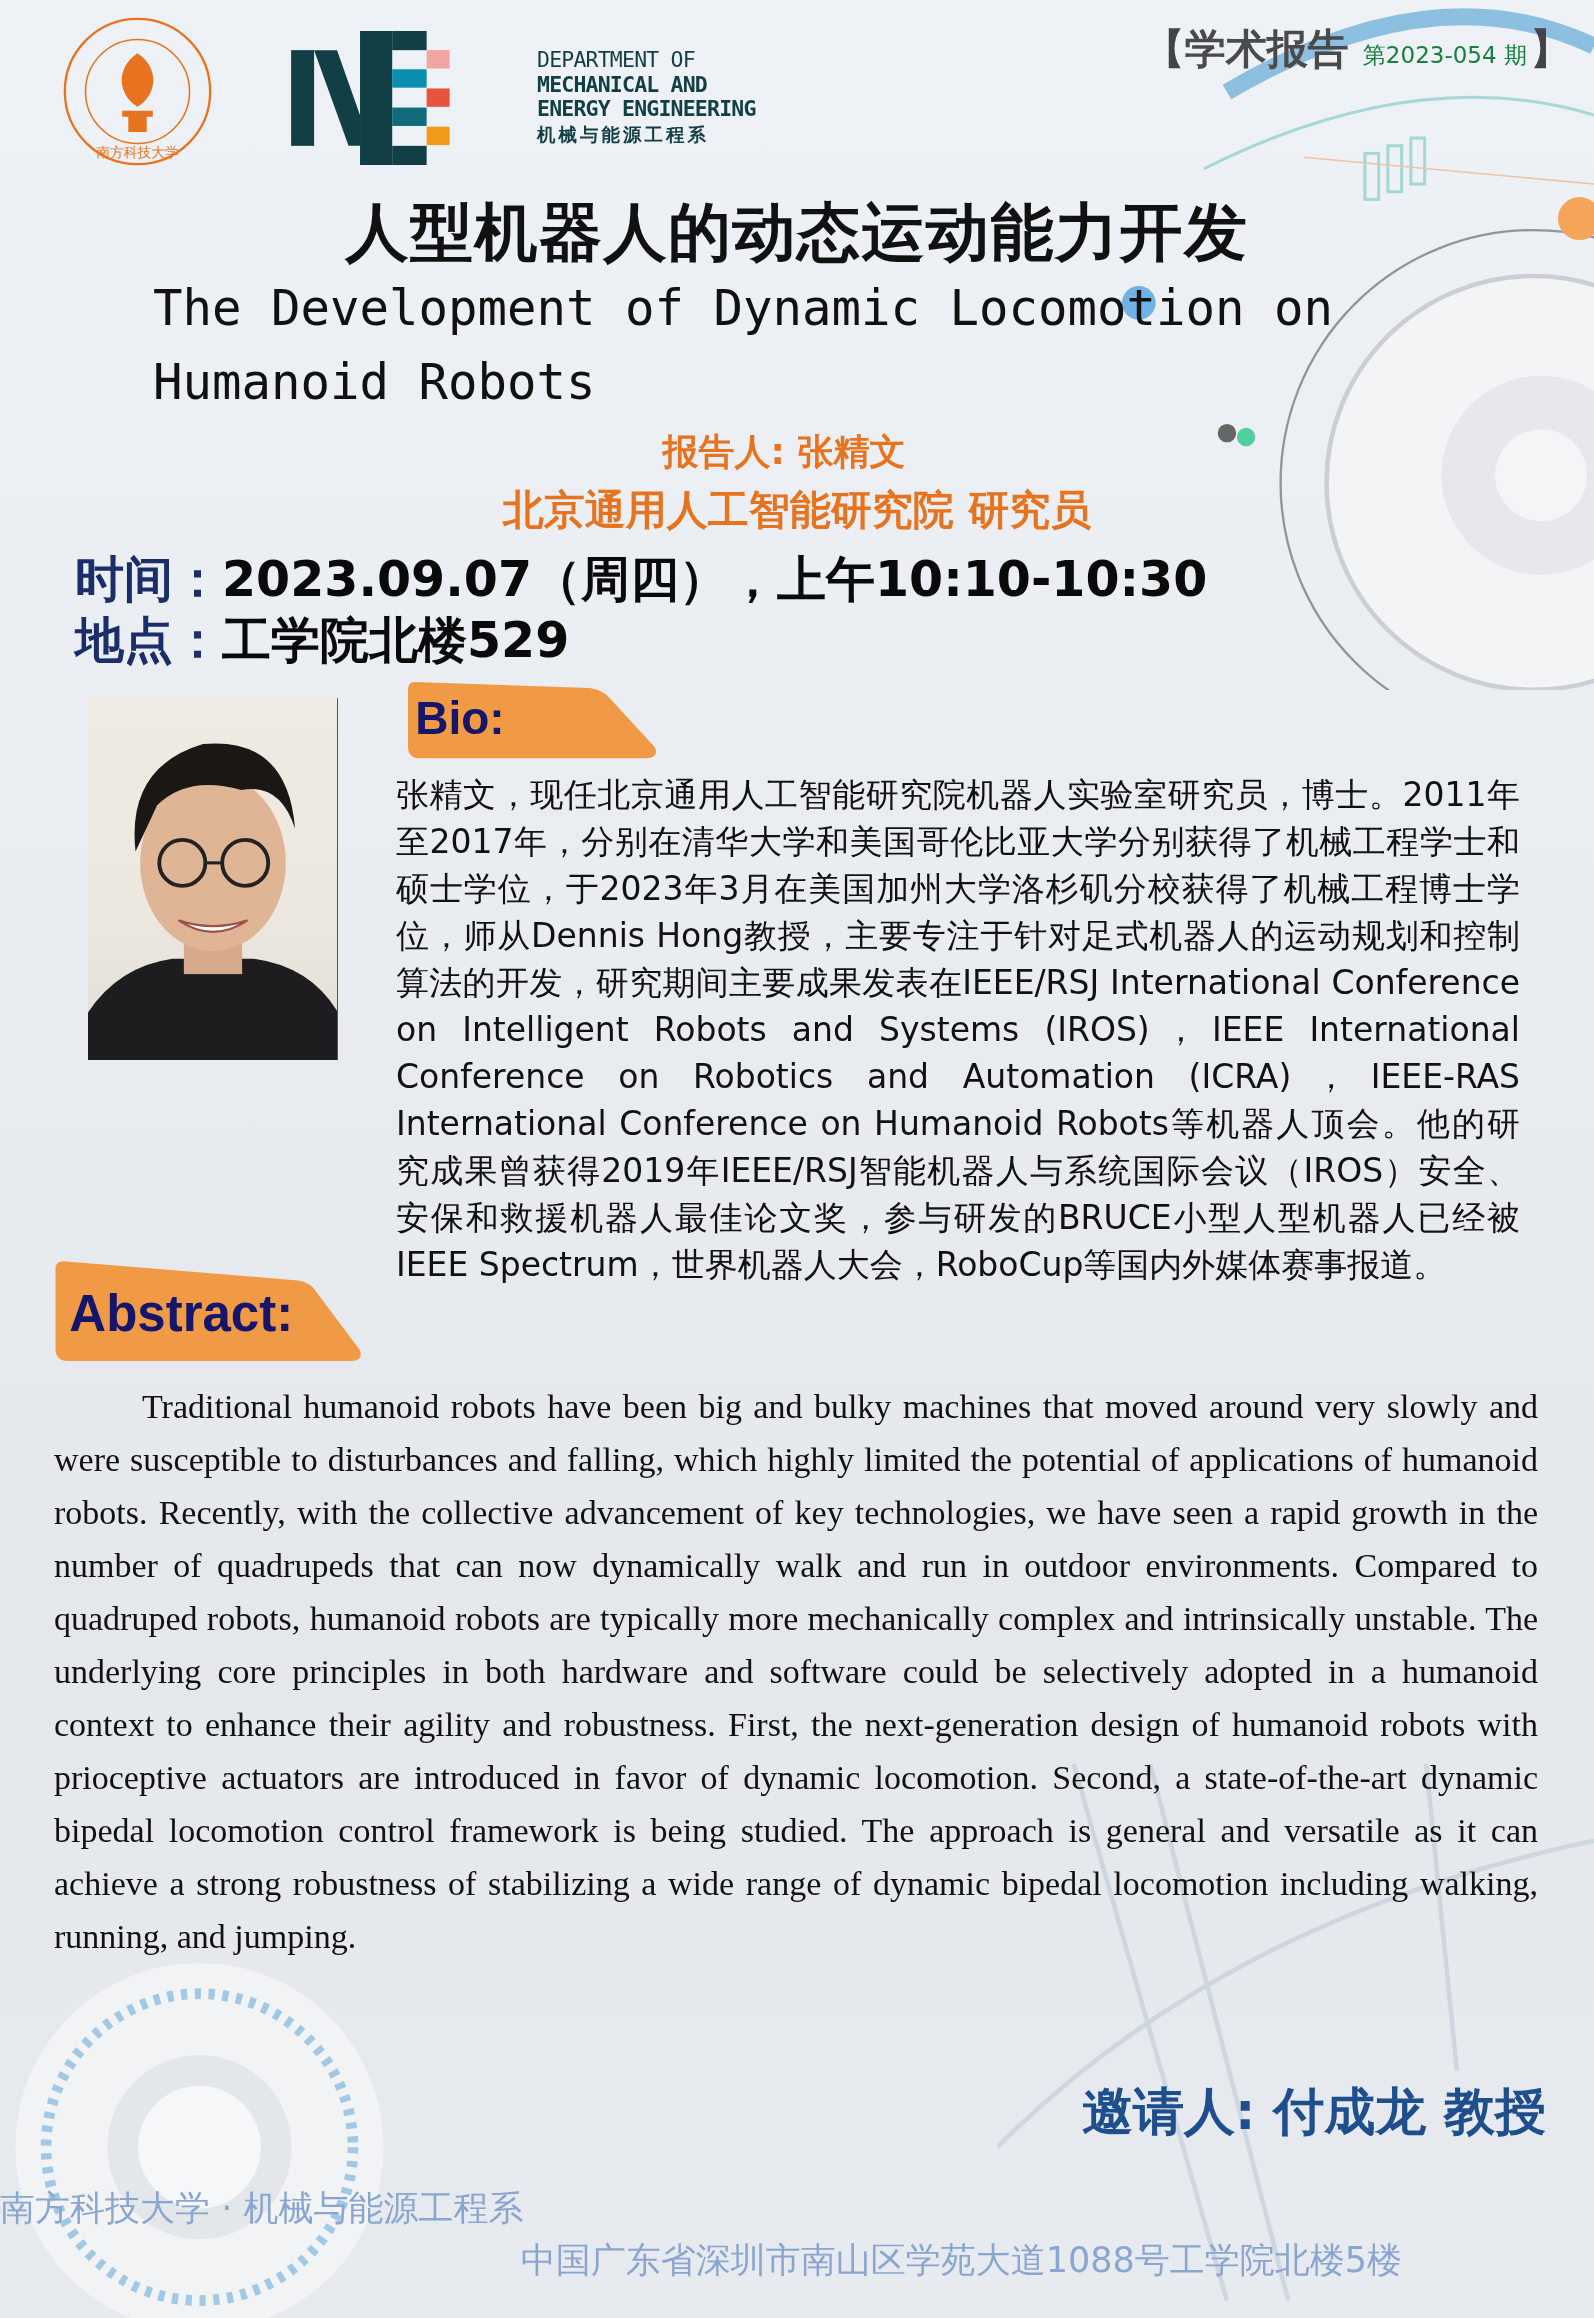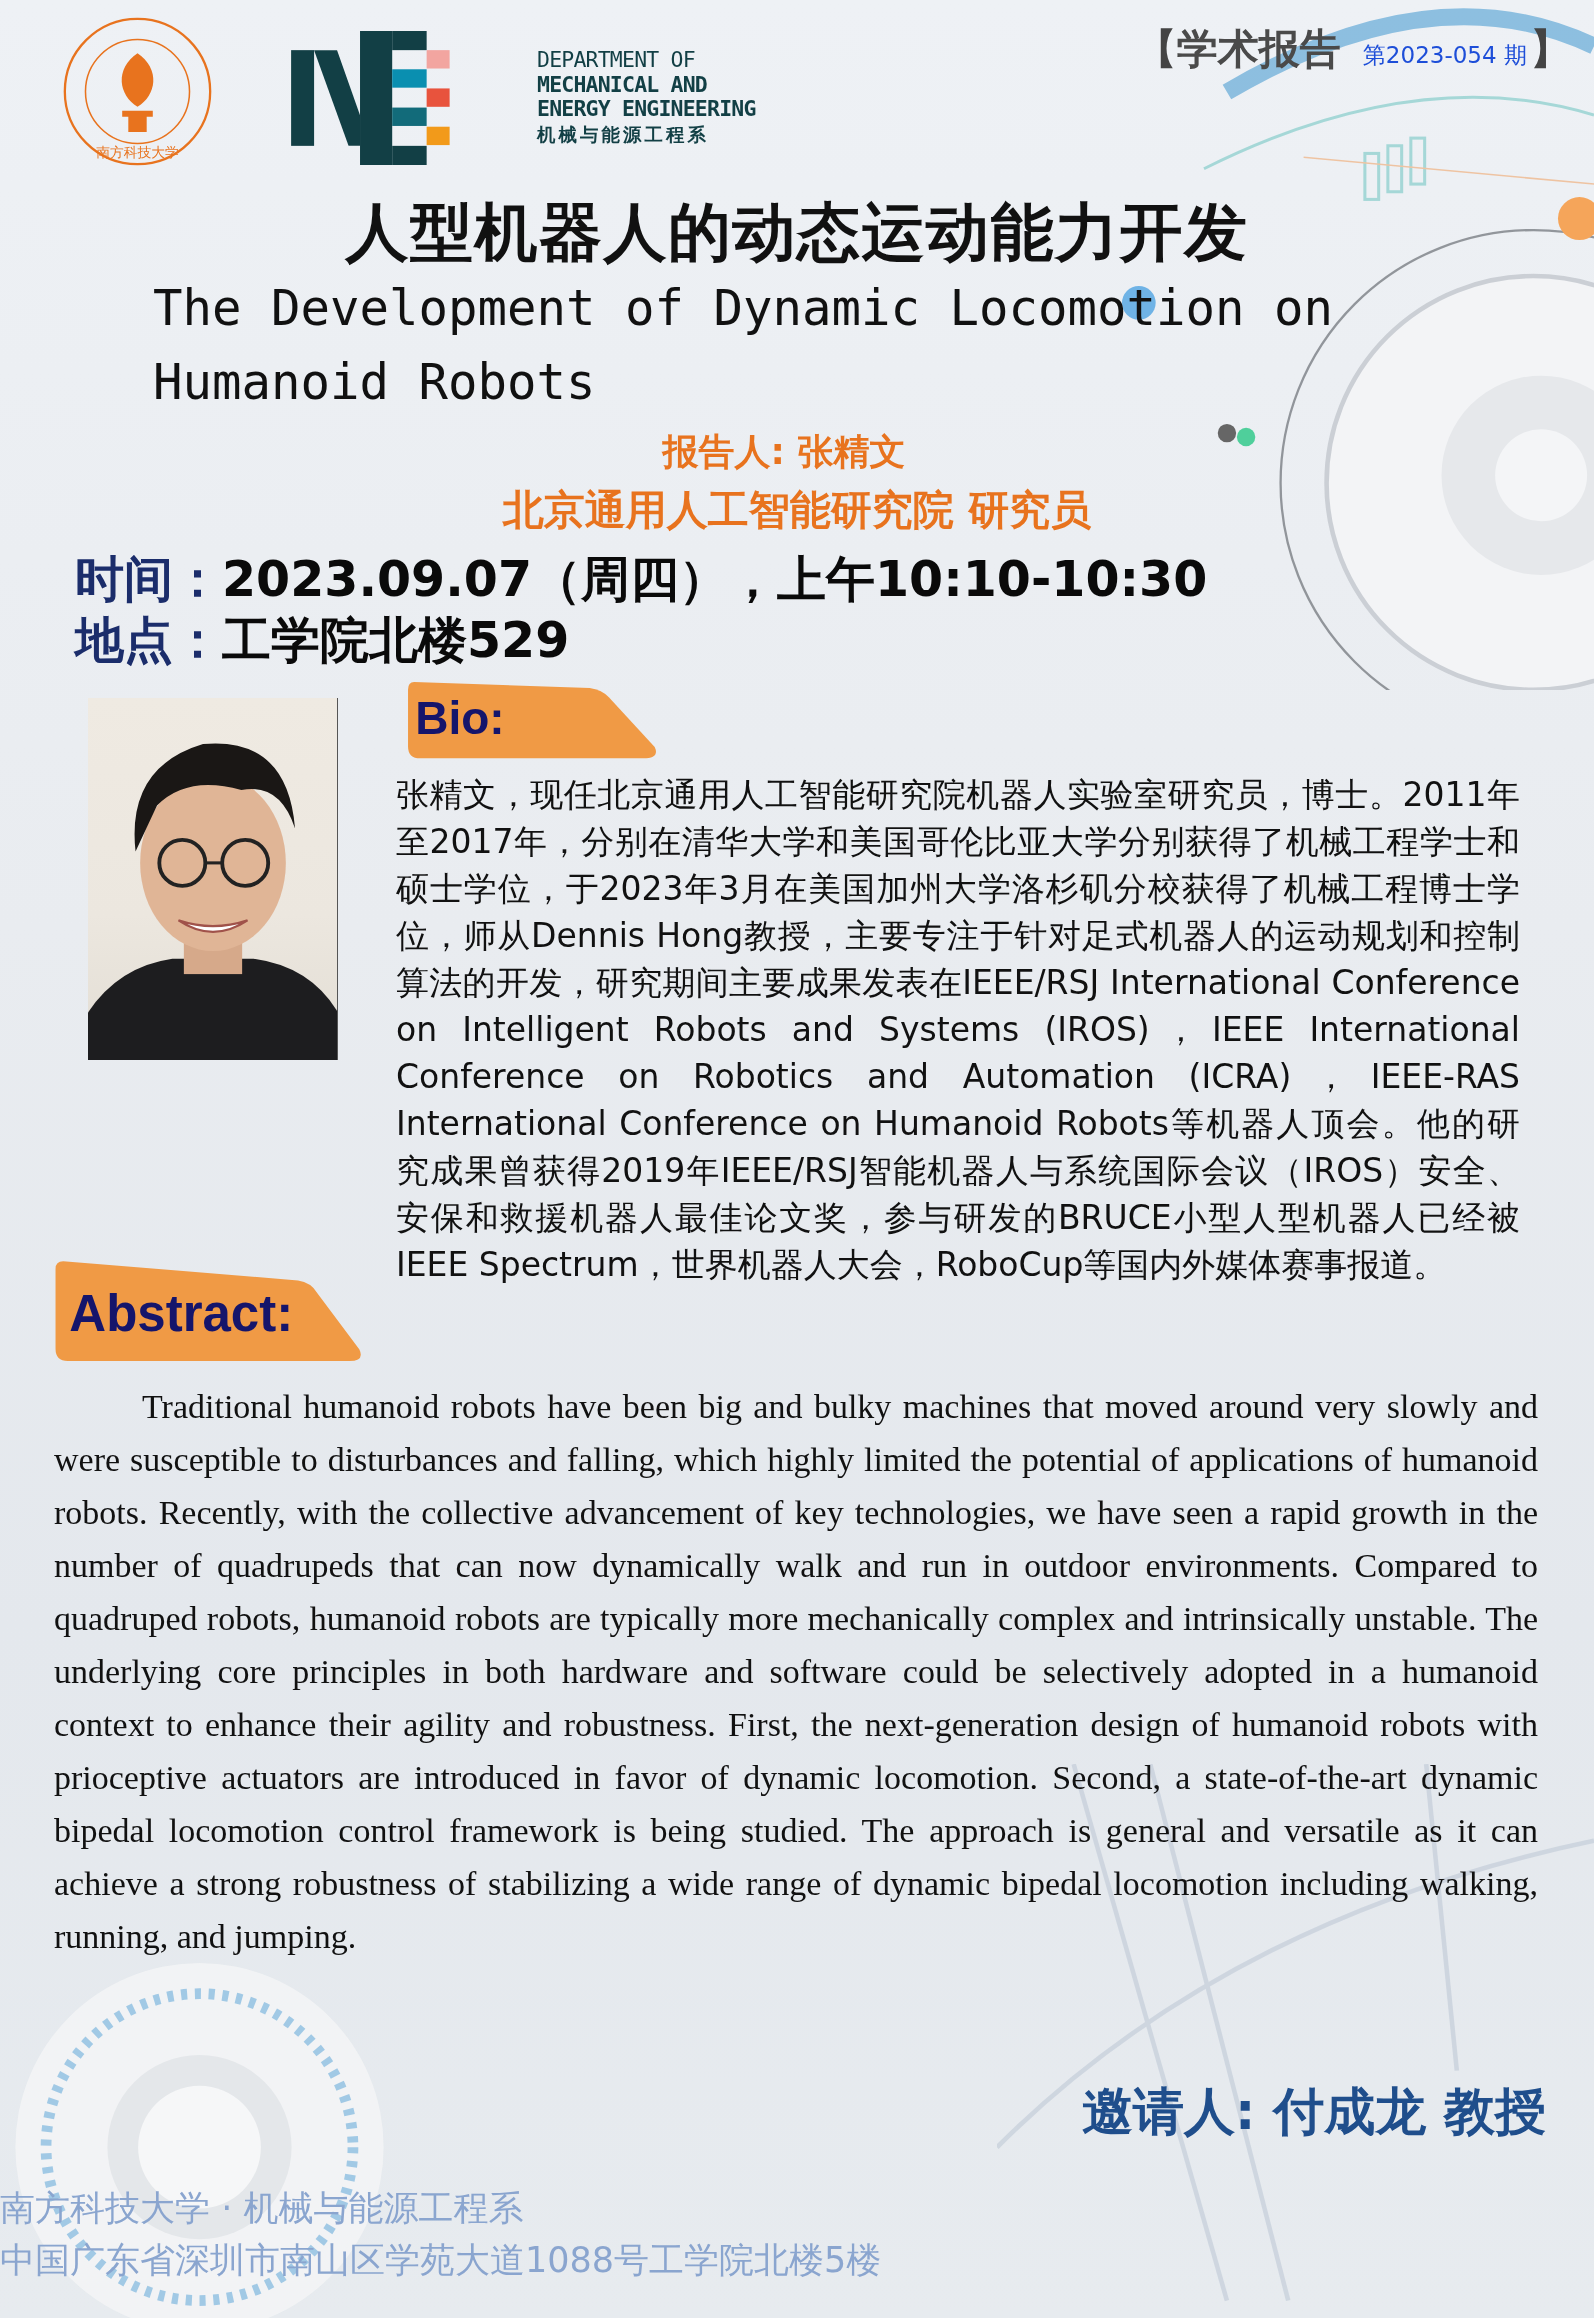--- a/index.html
+++ b/index.html
@@ -16,21 +16,21 @@
   .sustech-logo { position: absolute; left: 61px; top: 15.3px; width: 153px; height: 153px; }
   .me-logo { position: absolute; left: 291px; top: 31px; width: 184px; height: 134px; }
   .dept-text { position: absolute; left: 537px; top: 48px; width: 276px; }
   .dept-line { font-family: "DejaVu Sans Mono", monospace; color: #123f45; font-weight: bold; line-height: 24.5px; font-size: 21.5px; letter-spacing: -0.8px; }
   .dept-line.l1 { font-weight: normal; }
   .dept-cn { font-family: "DejaVu Sans", sans-serif; color: #123f45; font-weight: bold; font-size: 18.4px; letter-spacing: 3.1px; line-height: 26px; }
 
   .report-tag { position: absolute; right: 23px; top: 21.5px; display: flex; align-items: baseline; color: #555; }
   .report-tag .bracket { font-size: 41px; font-weight: bold; color: #444; }
   .report-tag .main { font-size: 41px; font-weight: bold; color: #4a4a4a; }
-  .report-tag .issue { font-size: 23px; color: #1d4ed8; margin-left: 22px; margin-right: 3.1px; }
+  .report-tag .issue { font-size: 23px; color: #15803d; margin-left: 14px; margin-right: 3.1px; }
 
   
   .title-cn { position: absolute; left: 0; width: 1594px; top: 190px; text-align: center; font-size: 63px; font-weight: bold; letter-spacing: 1.5px; color: #111; }
   .title-en { position: absolute; left: 153px; width: 1303px; top: 272px; text-align: left; font-family: "DejaVu Sans Mono", monospace; font-size: 49px; line-height: 74px; color: #111; }
   .speaker { position: absolute; left: 0; width: 1568px; top: 428px; text-align: center; font-size: 36px; font-weight: bold; color: #e8731e; }
   .affil { position: absolute; left: 0; width: 1594px; top: 483px; text-align: center; font-size: 41px; font-weight: bold; color: #e8731e; }
 
   .info { position: absolute; left: 75px; font-size: 49px; font-weight: bold; line-height: 61px; white-space: nowrap; }
   .info .lbl { color: #1b2d6b; }
   .info .val { color: #0a0a0a; }
@@ -48,21 +48,21 @@
   .tag.bio { left: 406px; top: 682px; width: 253px; height: 84px; }
   .tag.bio .tag-text { left: 9.2px; top: 9.2px; font-size: 46px; }
   .tag.abstract { left: 54px; top: 1261px; width: 353px; height: 104px; }
   .tag.abstract .tag-text { left: 15.3px; top: 23px; font-size: 51px; }
 
   .bio-text { position: absolute; left: 396px; top: 771px; width: 1124px; font-size: 33px; line-height: 47px; text-align: justify; color: #111; }
   .abstract-text { position: absolute; left: 54px; top: 1380px; width: 1484px; font-family: "Liberation Serif", serif; font-size: 34px; line-height: 53px; text-align: justify; color: #111; text-indent: 88px; }
 
   .inviter { position: absolute; right: 48px; top: 2078px; font-size: 51px; font-weight: bold; color: #1f4e8c; }
   .footer1 { position: absolute; left: 0; width: 1594px; top: 2185px; padding-right: 83px; font-size: 35px; color: #8aa5cf; }
-  .footer2 { position: absolute; left: 0; width: 1594px; top: 2237px; text-align: left; padding-right: 192px; font-size: 35px; color: #8aa5cf; }
+  .footer2 { position: absolute; left: 0; width: 1594px; top: 2237px; text-align: right; padding-right: 192px; font-size: 35px; color: #8aa5cf; }
 </style>
 </head>
 <body>
 
 <svg class="bg-deco" style="left:1112px;top:0;" width="482" height="690" viewBox="0 0 629 900">
   <g opacity="0.55">
     <path d="M150 120 Q 420 -40 629 60" stroke="#3f97cf" stroke-width="22" fill="none"></path>
     <path d="M120 220 Q 400 80 629 150" stroke="#6cc4c0" stroke-width="4" fill="none"></path>
     <rect x="330" y="200" width="18" height="60" fill="none" stroke="#6cc4c0" stroke-width="4"></rect>
     <rect x="360" y="190" width="18" height="60" fill="none" stroke="#6cc4c0" stroke-width="4"></rect>

